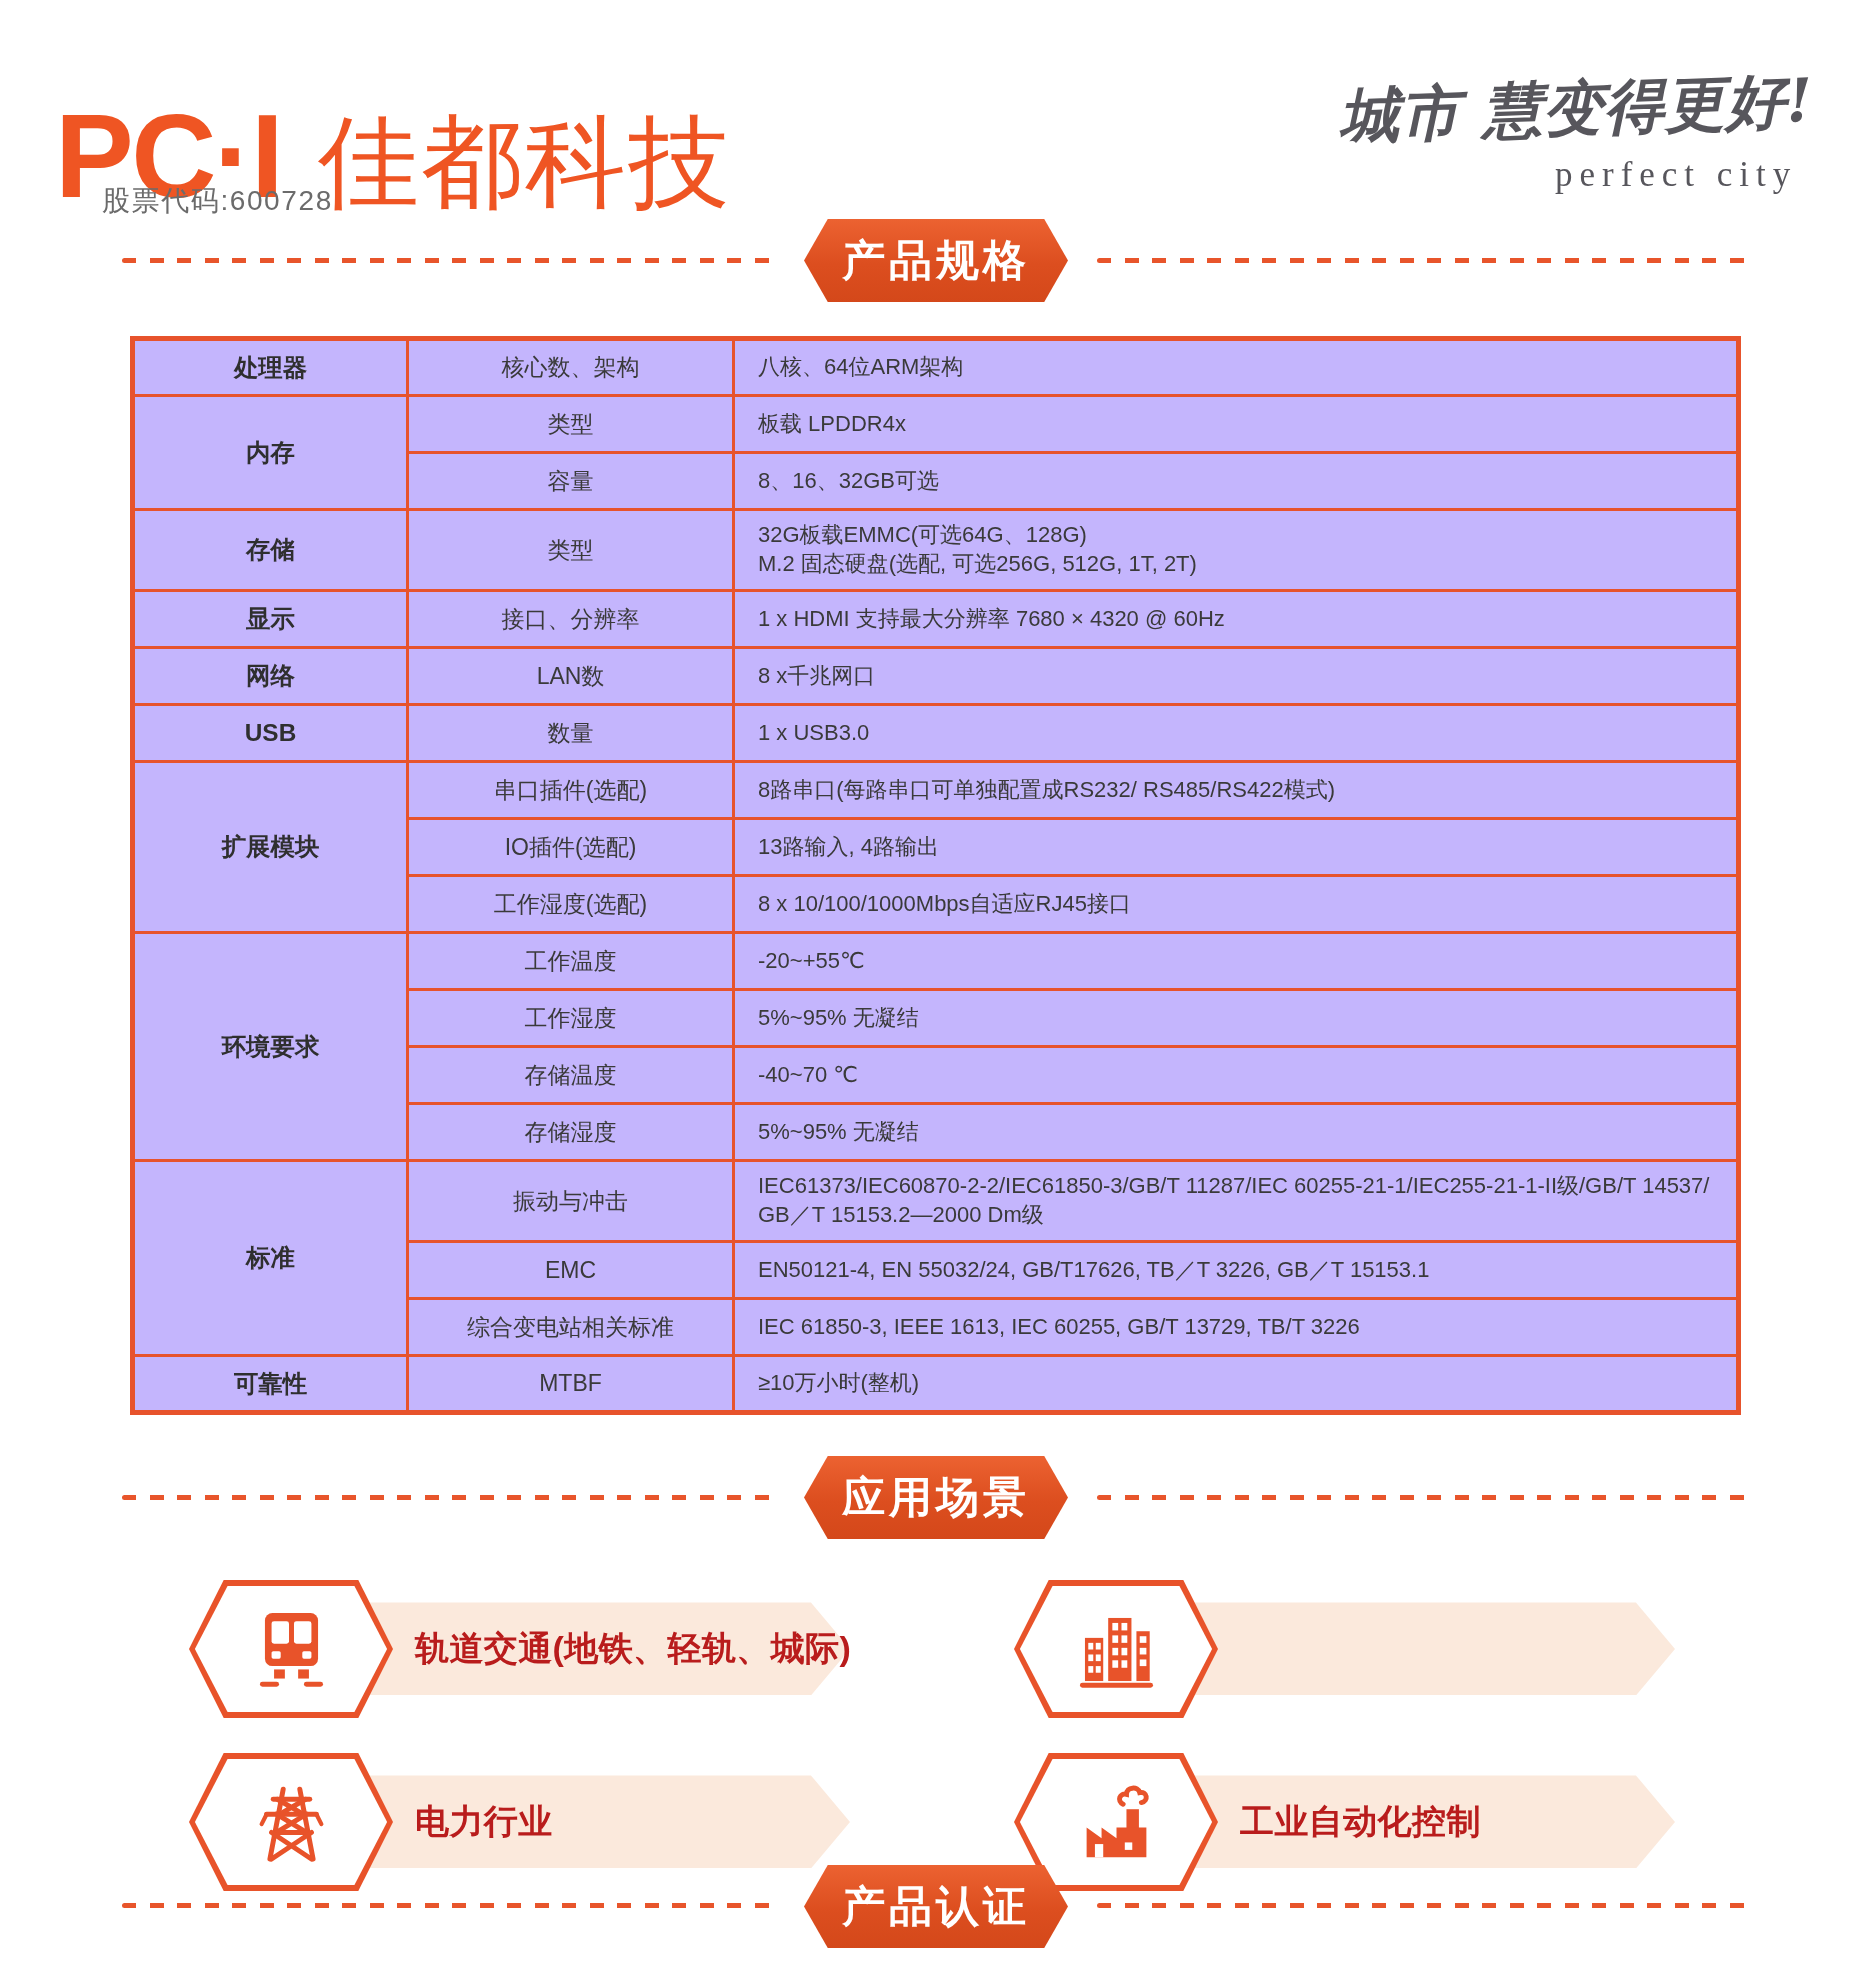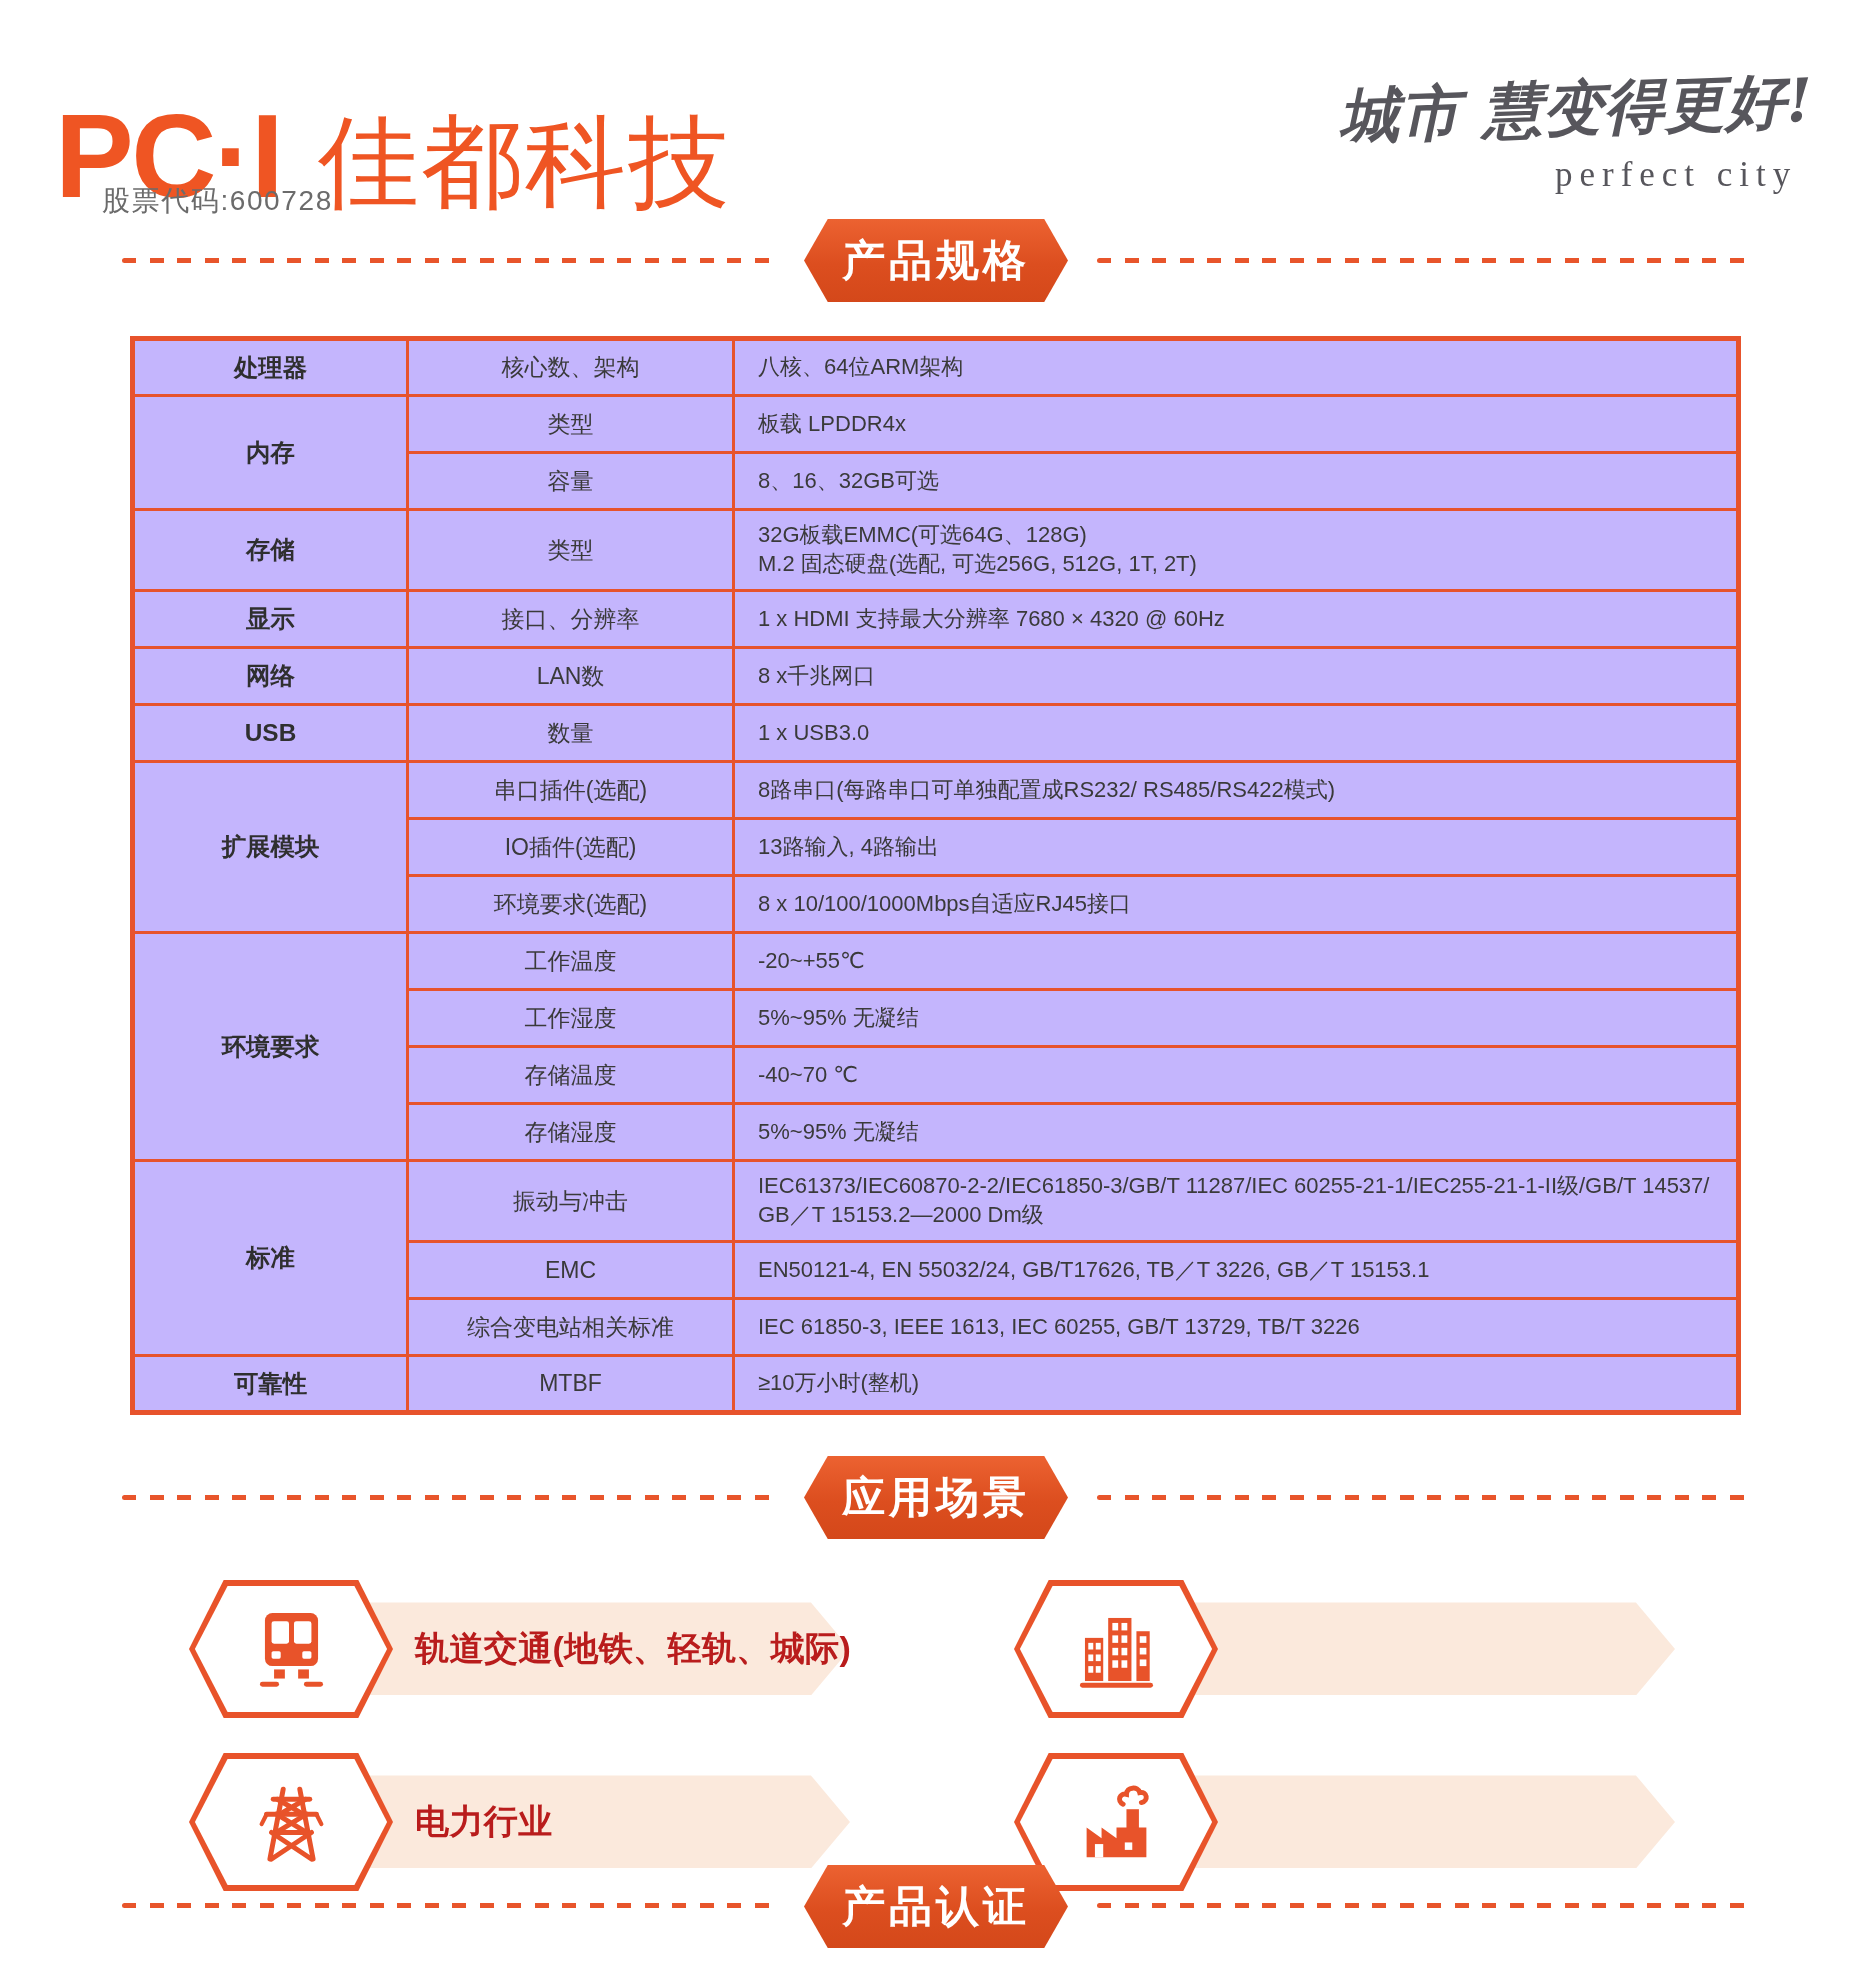--- a/index.html
+++ b/index.html
@@ -117,21 +117,21 @@
   <tr class="r">
     <td class="cat" rowspan="3">扩展模块</td>
     <td class="lbl">串口插件(选配)</td>
     <td class="val">8路串口(每路串口可单独配置成RS232/ RS485/RS422模式)</td>
   </tr>
   <tr class="r">
     <td class="lbl">IO插件(选配)</td>
     <td class="val">13路输入, 4路输出</td>
   </tr>
   <tr class="r">
-    <td class="lbl">环境要求(选配)</td>
+    <td class="lbl">工作湿度(选配)</td>
     <td class="val">8 x 10/100/1000Mbps自适应RJ45接口</td>
   </tr>
   <tr class="r">
     <td class="cat" rowspan="4">环境要求</td>
     <td class="lbl">工作温度</td>
     <td class="val">-20~+55℃</td>
   </tr>
   <tr class="r">
     <td class="lbl">工作湿度</td>
     <td class="val">5%~95% 无凝结</td>
@@ -247,18 +247,19 @@
     <div class="hex-inner">
       <svg viewBox="0 0 100 100">
         <rect class="o" x="62" y="34" width="15" height="34"></rect>
         <path class="o" d="M14 92 V56 l18 13 V56 l18 13 V56 h36 v36 z"></path>
         <rect class="w" x="24" y="76" width="10" height="16"></rect>
         <rect class="w" x="60" y="74" width="9" height="9"></rect>
         <path d="M58 28 c-8-4-4-14 4-12 0-9 14-10 16-2 9-2 11 10 2 12" fill="none" stroke="#E8532A" stroke-width="6" stroke-linecap="round"></path>
       </svg>
     </div>
   </div>
+  <div class="scn-label">工业自动化控制</div>
 </div>
 
 <div class="dash" style="left:122px; top:1903px; width:654px;"></div>
 <div class="dash" style="left:1097px; top:1903px; width:654px;"></div>
 <div class="badge" style="top:1865px;">产品认证</div>
 
 
 </body></html>

